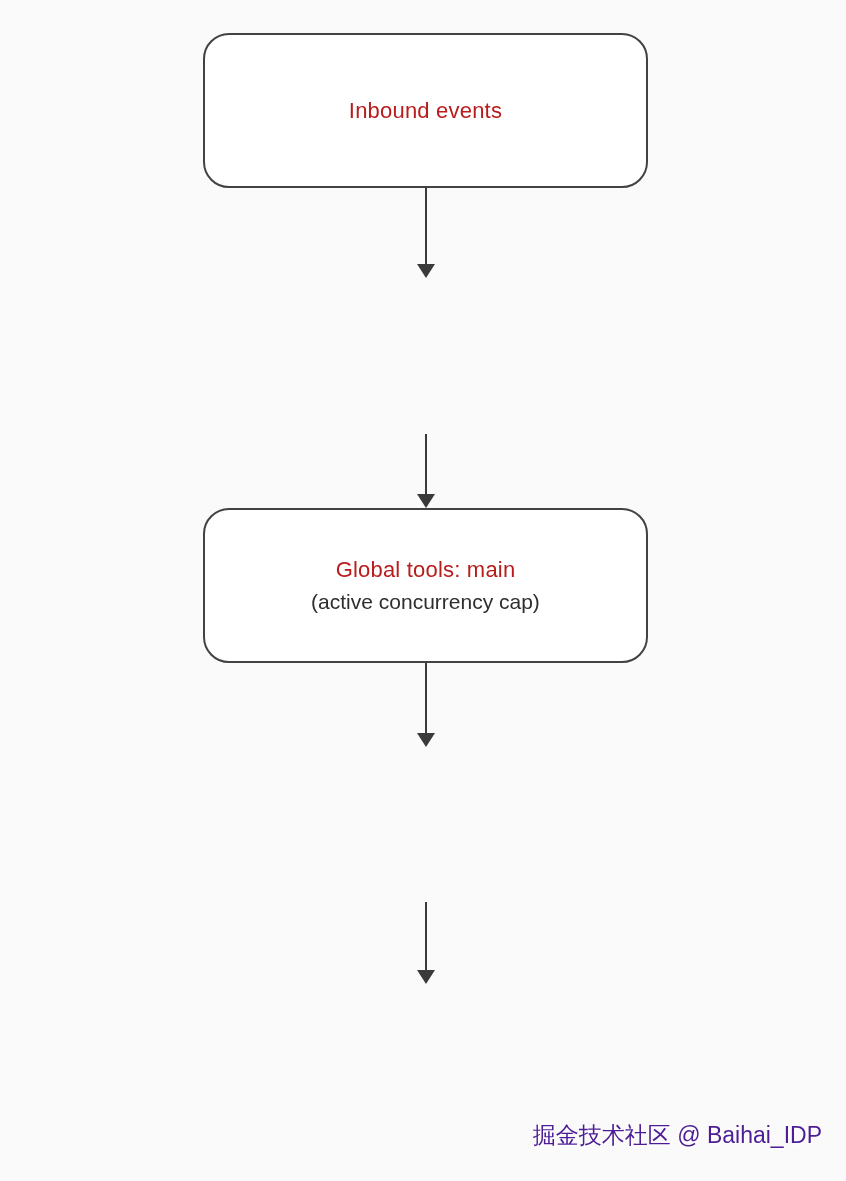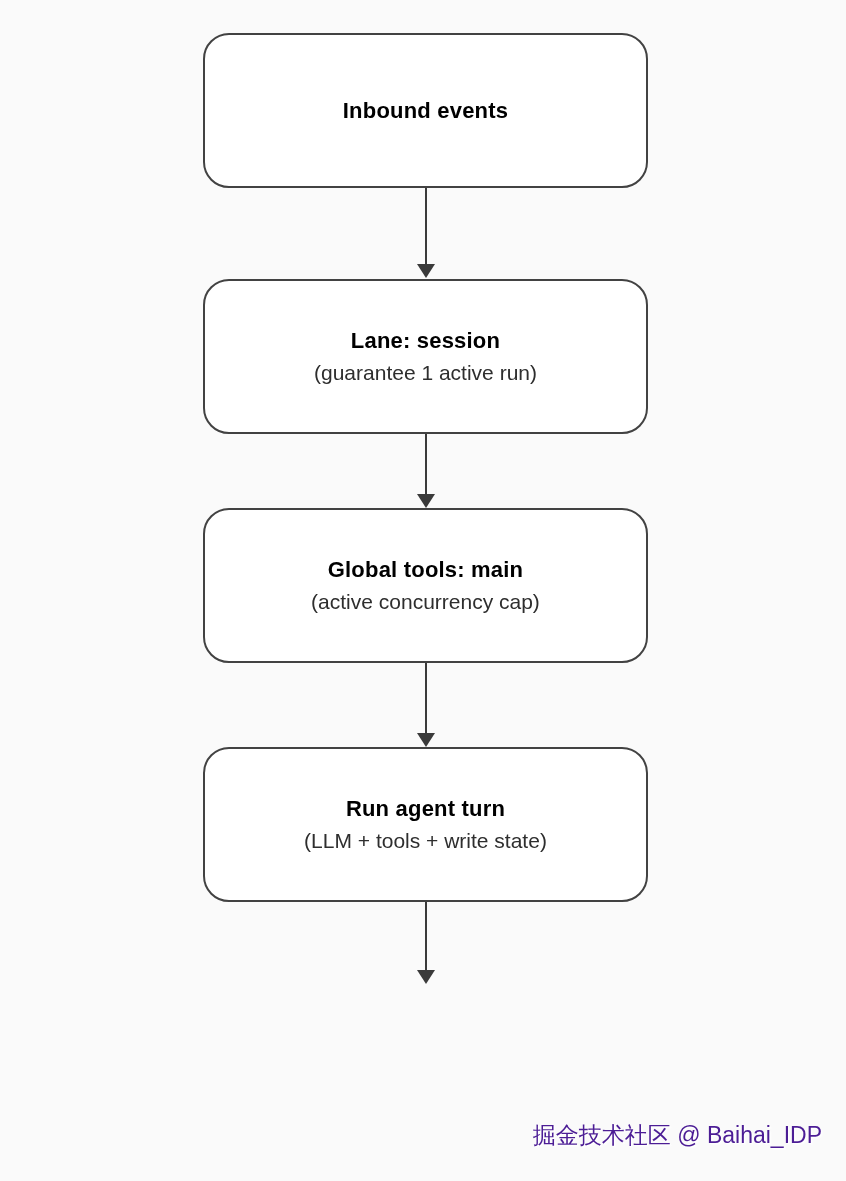--- a/index.html
+++ b/index.html
@@ -28,23 +28,23 @@
     border: 2px solid #424242;
     border-radius: 26px;
     display: flex;
     flex-direction: column;
     align-items: center;
     justify-content: center;
     gap: 7px;
     text-align: center;
   }
   .node-title {
-    font-weight: bold;
+    font-weight: normal;
     font-size: 22px;
-    color: #000000;
+    color: #b91c1c;
     letter-spacing: 0.2px;
   }
   .node-subtitle {
     font-size: 21px;
     color: #2e2e2e;
   }
   .node-subtitle:empty { display: none; }
   .arrow {
     position: absolute;
     left: 417px;
@@ -83,44 +83,36 @@
   <div class="node" style="top:33px">
     <div class="node-title">Inbound events</div>
 
   </div>
 
   <div class="arrow" style="top:188px;height:90px">
     <div class="arrow-line"></div>
     <div class="arrow-head"></div>
   </div>
 
-  <div class="node" style="top:279px">
-    <div class="node-title">Lane: session</div>
-    <div class="node-subtitle">(guarantee 1 active run)</div>
-  </div>
 
   <div class="arrow" style="top:434px;height:74px">
     <div class="arrow-line"></div>
     <div class="arrow-head"></div>
   </div>
 
   <div class="node" style="top:508px">
     <div class="node-title">Global tools: main</div>
     <div class="node-subtitle">(active concurrency cap)</div>
   </div>
 
   <div class="arrow" style="top:663px;height:84px">
     <div class="arrow-line"></div>
     <div class="arrow-head"></div>
   </div>
 
-  <div class="node" style="top:747px">
-    <div class="node-title">Run agent turn</div>
-    <div class="node-subtitle">(LLM + tools + write state)</div>
-  </div>
 
   <div class="arrow" style="top:902px;height:82px">
     <div class="arrow-line"></div>
     <div class="arrow-head"></div>
   </div>
 
 
   <div class="watermark">掘金技术社区 @ Baihai_IDP</div>
 
 </div>

